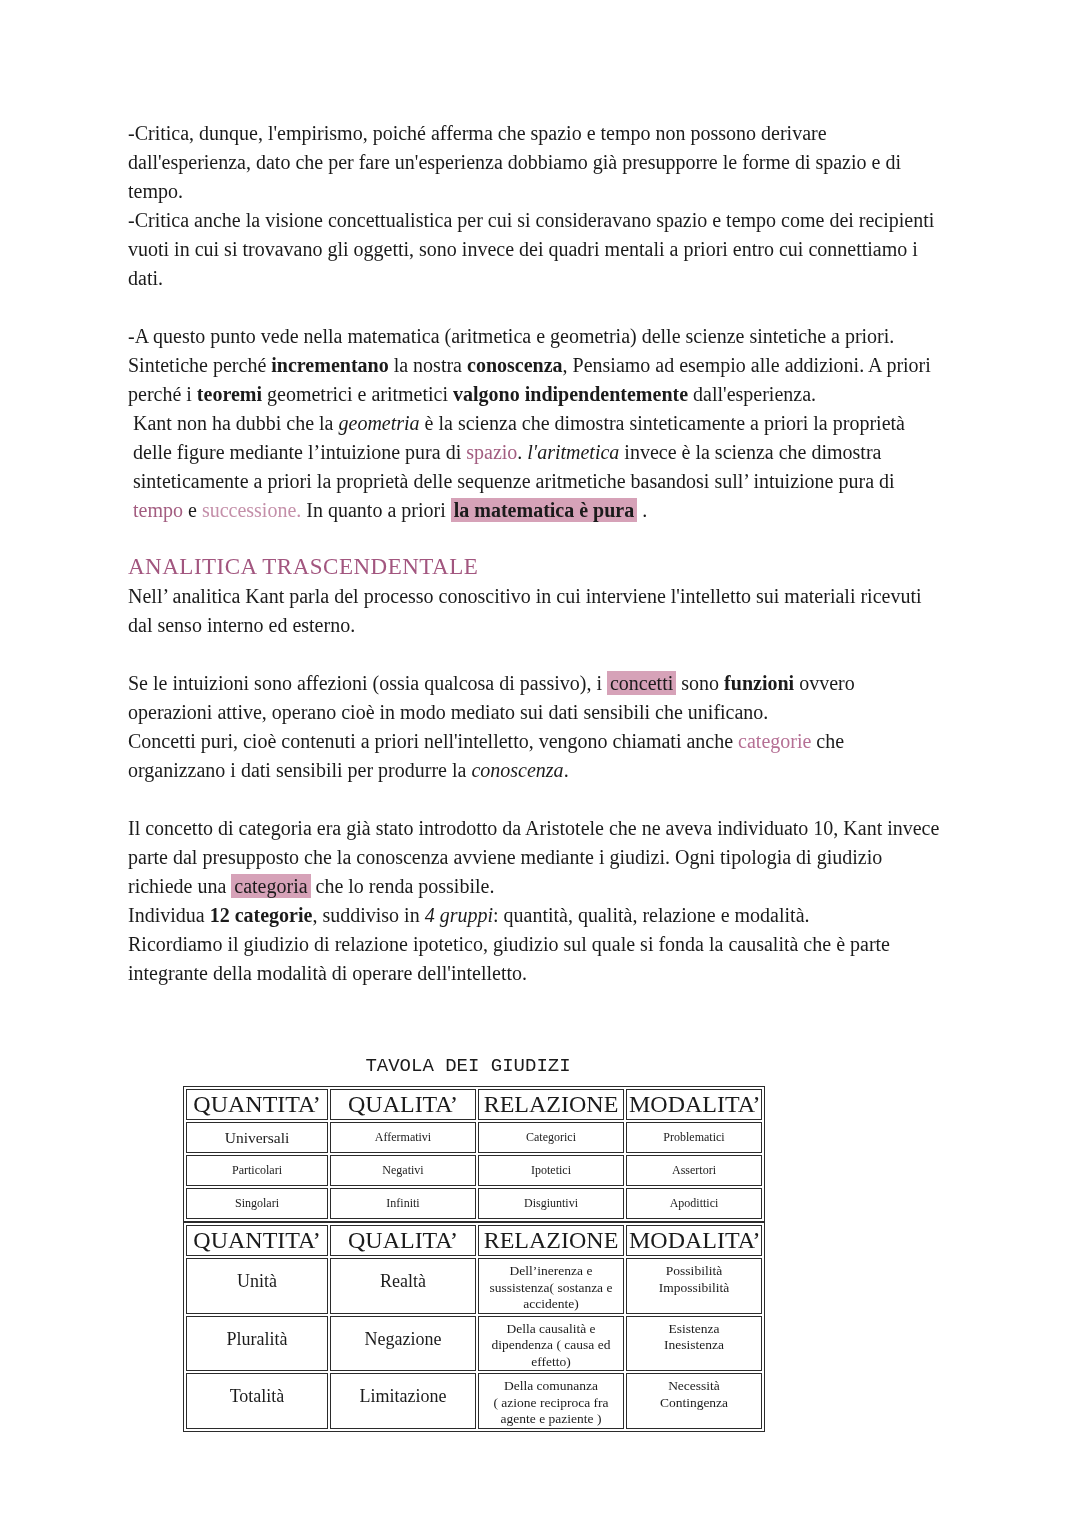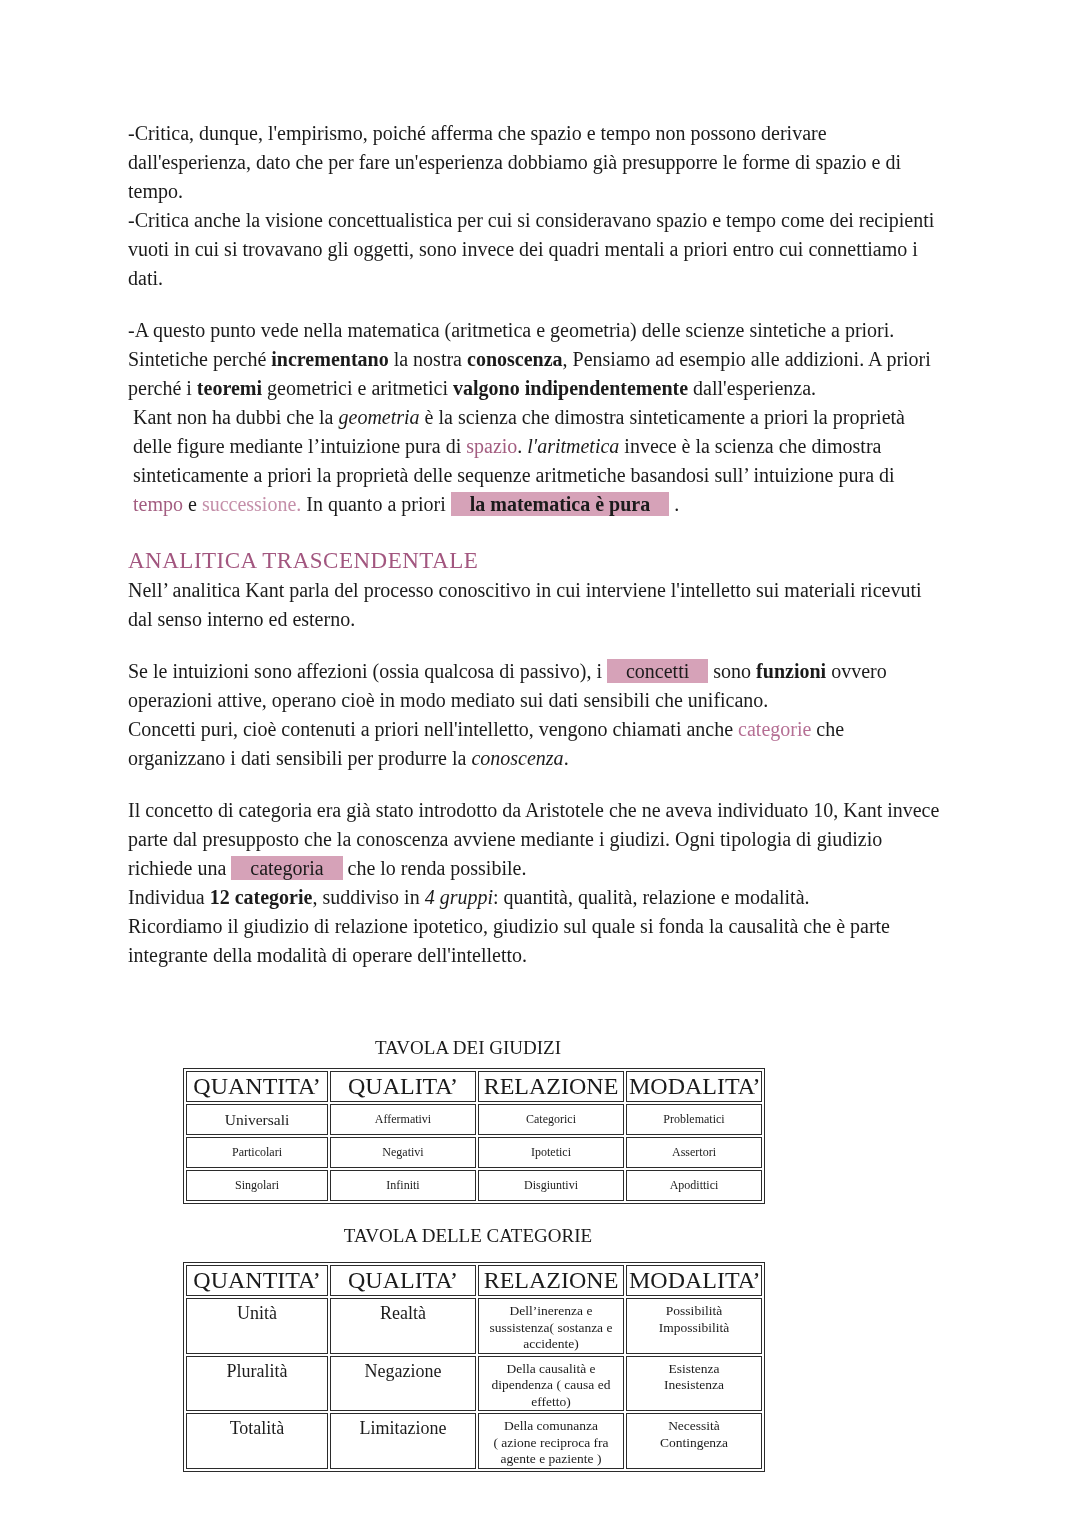--- a/index.html
+++ b/index.html
@@ -11,41 +11,42 @@
     --hl:#d6a2b8;
     --border:#2b2b2b;
     --bg:#ffffff;
   }
   *{margin:0;padding:0;box-sizing:border-box;}
   html,body{width:1080px;background:var(--bg);}
   body{height:1525px;overflow:hidden;font-family:"Liberation Serif","DejaVu Serif",serif;color:var(--text);}
   .page{width:1080px;height:1477px;padding:119px 0 0 128px;}
   .content{width:816px;font-size:20px;line-height:29px;text-align:left;}
   .para{margin:0;}
-  .gap{margin-top:23px;}
+  .gap{margin-top:29px;}
   .indent1{padding-left:5px;}
   .seg-b{font-weight:bold;}
   .seg-i{font-style:italic;}
   .seg-mauve{color:var(--mauve);margin-top:12px;}
   .seg-pink{color:var(--pink);}
   .seg-lightpink{color:var(--lightpink);margin-top:43px;}
-  .seg-hl{background:var(--hl);padding:1px 19px;}
+  .seg-hl{background:var(--hl);padding:1px 3px;}
   .section-heading{
     color:var(--accent);
     font-size:23px;
     line-height:30px;
     margin-top:27px;
     font-weight:normal;
     letter-spacing:0.5px;
   }
   .table-block{width:570px;margin-left:55px;}
   .table-title{
     text-align:center;
     font-size:19px;
     line-height:22px;
+    font-family:Liberation Mono, monospace;
   }
   .title-1{margin-top:67px;margin-bottom:9px;}
   .title-2{margin-top:21px;margin-bottom:15px;}
   table.doc-table{
     border-collapse:separate;
     border-spacing:2px;
     border:1px solid var(--border);
     width:570px;
     background:var(--bg);
     table-layout:fixed;
@@ -53,21 +54,21 @@
   table.doc-table th, table.doc-table td{
     border:1px solid var(--border);
     text-align:center;
     font-weight:normal;
     vertical-align:middle;
     padding:0 2px;
   }
   table.doc-table th{font-size:24px;height:27px;}
   table.t-giudizi td{font-size:12px;height:25px;}
   table.t-giudizi tbody tr:first-child td:first-child{font-size:15.5px;}
-  table.t-categorie td{height:52px;vertical-align:top;padding-top:2px;}
+  table.t-categorie td{height:52px;vertical-align:top;padding-top:10px;}
   table.t-categorie td:nth-child(1),
   table.t-categorie td:nth-child(2){font-size:18px;line-height:24px;}
   table.t-categorie td:nth-child(3),
   table.t-categorie td:nth-child(4){font-size:13.5px;line-height:16.5px;padding-top:4px;}
 </style>
 </head>
 <body>
 
 <div class="page">
   <div class="content">
@@ -122,21 +123,20 @@
               <td>Singolari</td>
               <td>Infiniti</td>
               <td>Disgiuntivi</td>
               <td>Apodittici</td>
             </tr>
           </tbody>
         </table>
     </div>
 
     <div class="table-block">
-      <div class="table-title title-2">TAVOLA DELLE CATEGORIE</div>
       <table class="doc-table t-categorie">
         <colgroup>
             <col style="width:142px">
             <col style="width:146px">
             <col style="width:146px">
             <col style="width:136px">
           </colgroup>
       <thead>
             <tr>
               <th>QUANTITA’</th>

